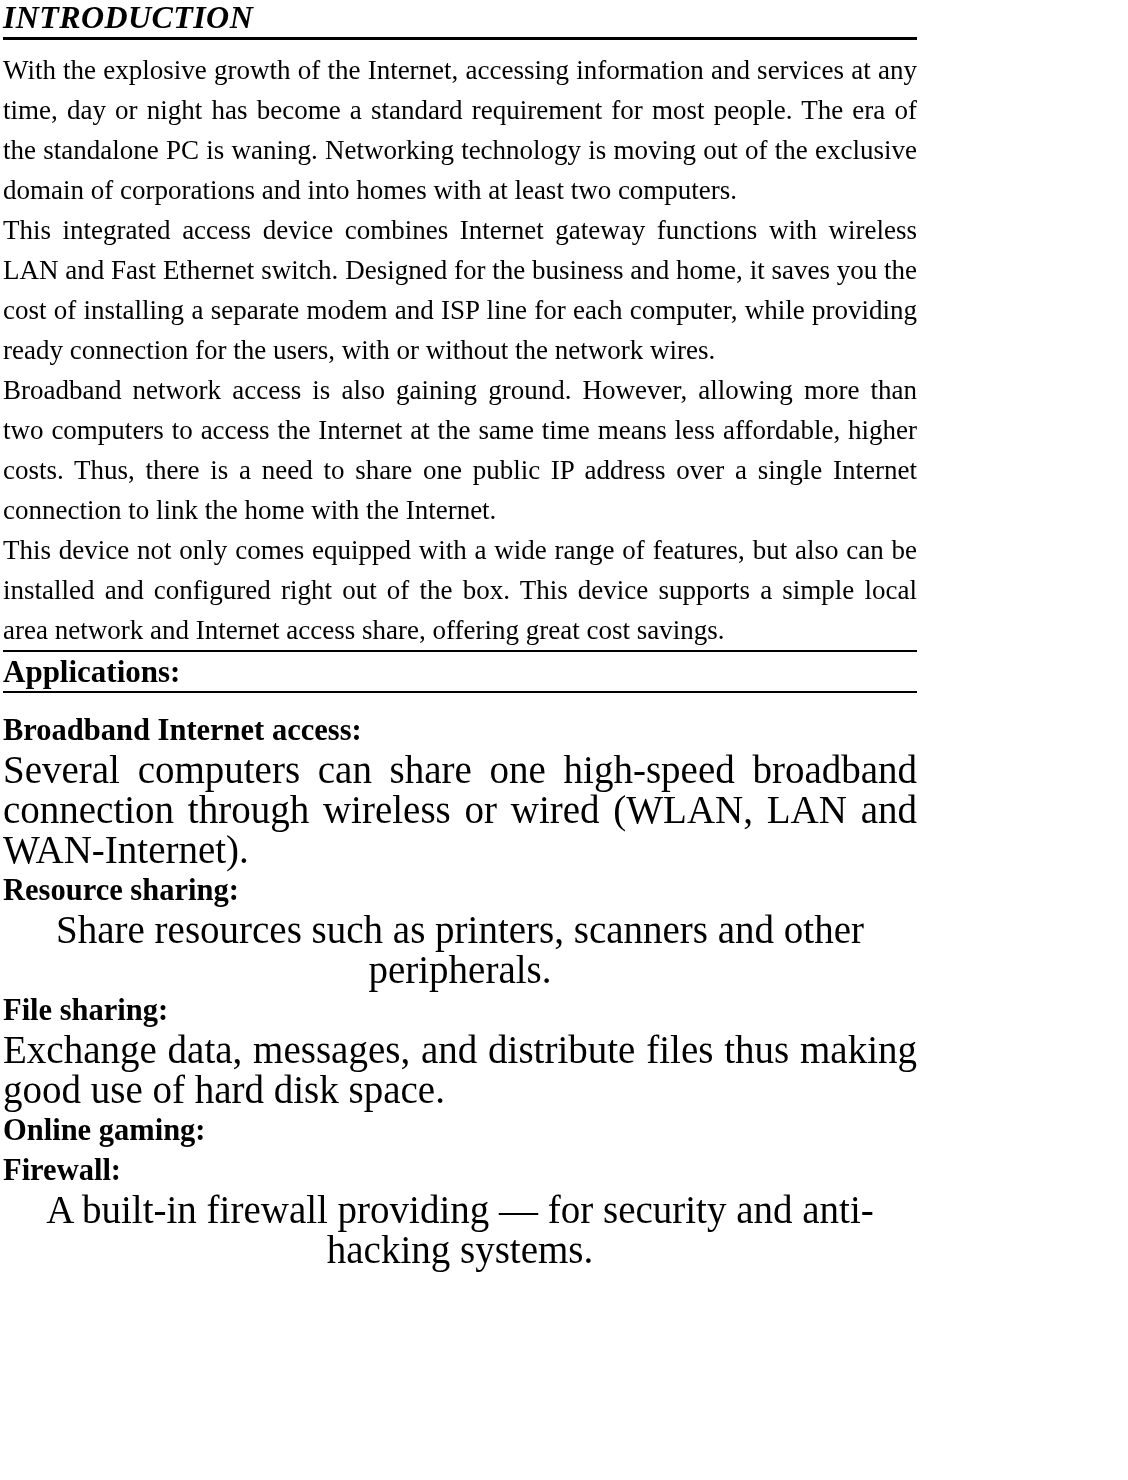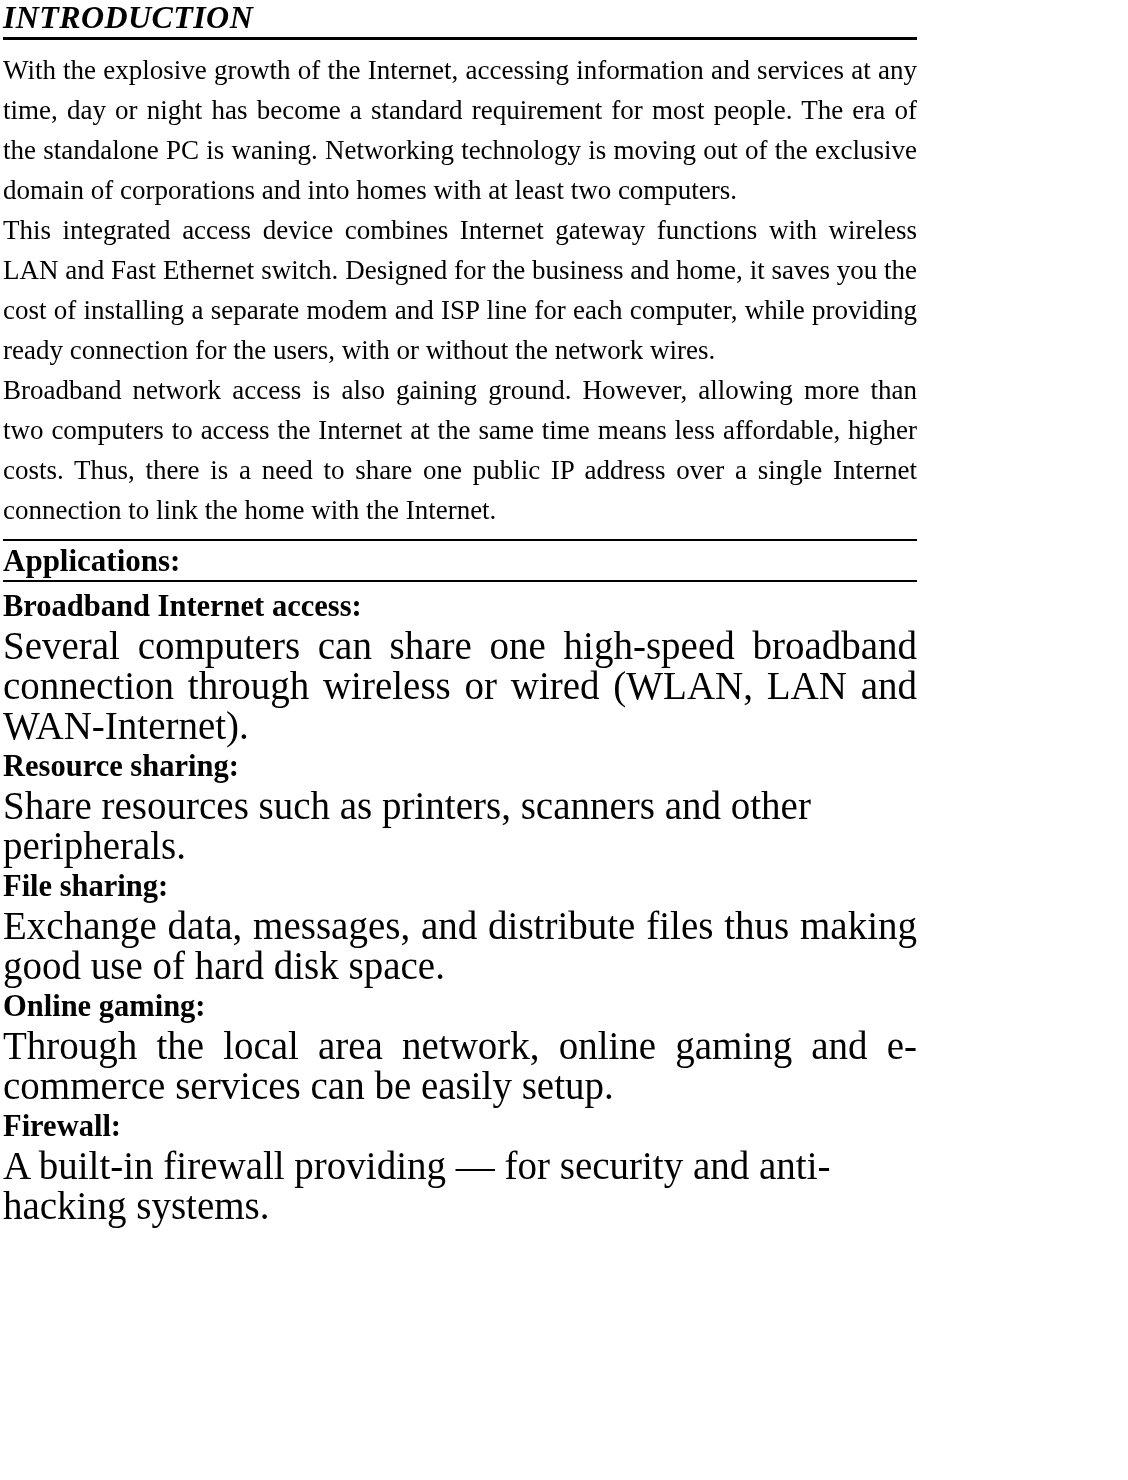--- a/index.html
+++ b/index.html
@@ -55,21 +55,20 @@
     text-justify: inter-word;
     margin: 0;
     padding: 0;
     text-indent: 0;
     hyphens: none;
   }
   .body-para.first {
     margin-top: 10px;
   }
   .applications-bar {
-    margin-top: 9px;
   }
   .applications-title {
     font-size: 31px;
     line-height: 38px;
     font-weight: bold;
     margin: 0;
     padding: 1px 0 0 0;
     text-align: left;
   }
   .app-block {
@@ -85,43 +84,44 @@
   }
   .app-body {
     font-size: 39px;
     line-height: 40px;
     text-align: justify;
     text-justify: inter-word;
     margin: 0;
     padding: 0;
   }
   .app-body.nojust {
-    text-align: left;
+    text-align: center;
     font-family: Liberation Serif, serif;
   }
   .applications-section {
-    padding-top: 4px;
+    padding-top: 17px;
   }
 </style>
 </head>
 <body>
 
 <div class="page">
 
   <h1 class="doc-title">INTRODUCTION</h1>
 
   <hr class="rule-thick">
 
   <p class="body-para first">With the explosive growth of the Internet, accessing information and services at any time, day or night has become a standard requirement for most people. The era of the standalone PC is waning. Networking technology is moving out of the exclusive domain of corporations and into homes with at least two computers.</p>
 
   <p class="body-para">This integrated access device combines Internet gateway functions with wireless LAN and Fast Ethernet switch. Designed for the business and home, it saves you the cost of installing a separate modem and ISP line for each computer, while providing ready connection for the users, with or without the network wires.</p>
 
   <p class="body-para">Broadband network access is also gaining ground. However, allowing more than two computers to access the Internet at the same time means less affordable, higher costs. Thus, there is a need to share one public IP address over a single Internet connection to link the home with the Internet.</p>
 
 
+  <p class="body-para">This device not only comes equipped with a wide range of features, but also can be installed and configured right out of the box. This device supports a simple local area network and Internet access share, offering great cost savings.</p>
 
 
   <div class="applications-bar">
     <hr class="rule-thin">
     <h2 class="applications-title">Applications:</h2>
     <hr class="rule-thin">
   </div>
 
   <div class="applications-section">
 
@@ -135,21 +135,20 @@
       <p class="app-body nojust">Share resources such as printers, scanners and other peripherals.</p>
     </div>
 
     <div class="app-block">
       <h3 class="app-head">File sharing:</h3>
       <p class="app-body">Exchange data, messages, and distribute files thus making good use of hard disk space.</p>
     </div>
 
     <div class="app-block">
       <h3 class="app-head">Online gaming:</h3>
-      <p class="app-body">Through the local area network, online gaming and e-commerce services can be easily setup.</p>
     </div>
 
     <div class="app-block">
       <h3 class="app-head">Firewall:</h3>
       <p class="app-body nojust">A built-in firewall providing — for security and anti-hacking systems.</p>
     </div>
 
   </div>
 
 </div>

